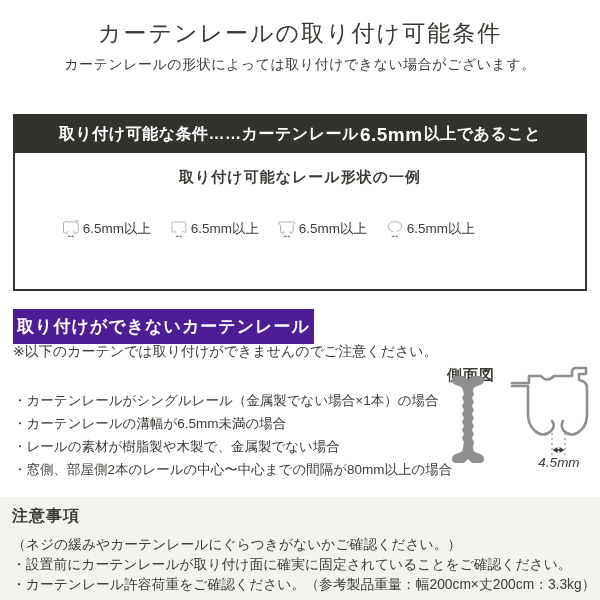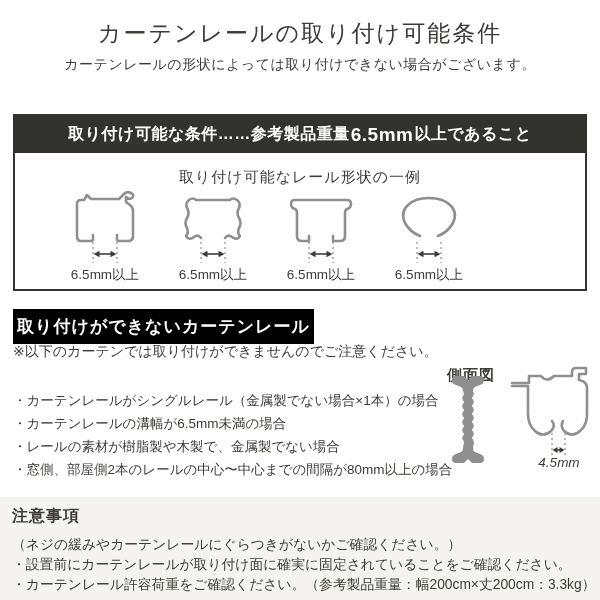--- a/index.html
+++ b/index.html
@@ -9,28 +9,28 @@
   .page-title{position:absolute;top:18px;left:0;width:600px;text-align:center;
     font-size:23px;font-weight:normal;letter-spacing:2px;color:#3b3b36;}
   .page-subtitle{position:absolute;top:56px;left:0;width:600px;text-align:center;
     font-size:14px;letter-spacing:.5px;color:#3d3d38;}
 
   .condition-box{position:absolute;left:13px;top:114px;width:574px;height:177px;
     border:2px solid #32322e;background:#fff;}
   .box-header{height:37px;background:#32322e;color:#ffffff;display:flex;
     align-items:center;justify-content:center;font-weight:bold;font-size:16px;letter-spacing:.5px;}
   .box-header .val{font-size:19px;margin:0 1px;}
-  .examples-title{margin-top:15px;text-align:center;font-size:15px;font-weight:normal;letter-spacing:1px;}
+  .examples-title{margin-top:15px;text-align:center;font-size:15px;font-weight:bold;letter-spacing:1px;}
   .rails-row{display:flex;margin-top:4px;padding-left:44px;gap:16px;}
-  .rail-col{width:92px;display:flex;flex-direction:column;align-items:center;}
+  .rail-col{width:92px;display:flex;flex-direction:row;align-items:center;}
   .rail-col svg{display:block;}
   .rail-label{font-size:13.5px;margin-top:-3px;color:#3d3d38;white-space:nowrap;}
 
   .pink-banner{position:absolute;left:13px;top:309px;width:301px;height:35px;
-    background:#000000;color:#ffffff;display:flex;align-items:center;justify-content:center;
+    background:#4c1d95;color:#ffffff;display:flex;align-items:center;justify-content:center;
     font-size:17px;font-weight:bold;letter-spacing:1px;}
   .caution-note{position:absolute;left:13px;top:343px;font-size:14px;color:#3d3d38;}
   .ng-bullets{position:absolute;left:13px;top:389px;width:430px;font-size:13.5px;line-height:23px;color:#3d3d38;}
   .ng-bullets div{white-space:nowrap;}
 
   .sideview-label{position:absolute;left:447px;top:366px;font-size:15px;font-weight:bold;letter-spacing:1px;}
   .sideview-svg{position:absolute;left:443px;top:364px;}
   .sideview-measure{position:absolute;left:533px;top:455px;width:52px;text-align:center;font-size:13.5px;font-style:italic;}
 
   .notes-section{position:absolute;left:0;top:497px;width:600px;height:103px;
@@ -42,21 +42,21 @@
 </head>
 <body>
 
 <div class="stage">
 
   <div class="page-title">カーテンレールの取り付け可能条件</div>
   <div class="page-subtitle">カーテンレールの形状によっては取り付けできない場合がございます。</div>
 
   <div class="condition-box">
     <div class="box-header">
-      <span>取り付け可能な条件……参考製品重量</span>
+      <span>取り付け可能な条件……カーテンレール</span>
         <span class="val">6.5mm</span>
         <span>以上であること</span>
     </div>
     <div class="examples-title">取り付け可能なレール形状の一例</div>
 
     <div class="rails-row">
 
       <div class="rail-col">
         <svg width="92" height="78" viewBox="0 0 90 78">
           <path d="M33,44 V48 Q33,50 31,50 H21 Q17,50 17,45 V13 Q17,9 21,9 H24 L27,4 L31,8 H59 L64,3 Q67,0 71,2 Q75,4 72,7 Q69,9 66,6 V11 L70,14 Q73,16 73,20 V45 Q73,50 68,50 H59 Q57,50 57,48 V44" fill="none" stroke="#8f8f8f" stroke-width="2.6" stroke-linejoin="round" stroke-linecap="round"></path>

